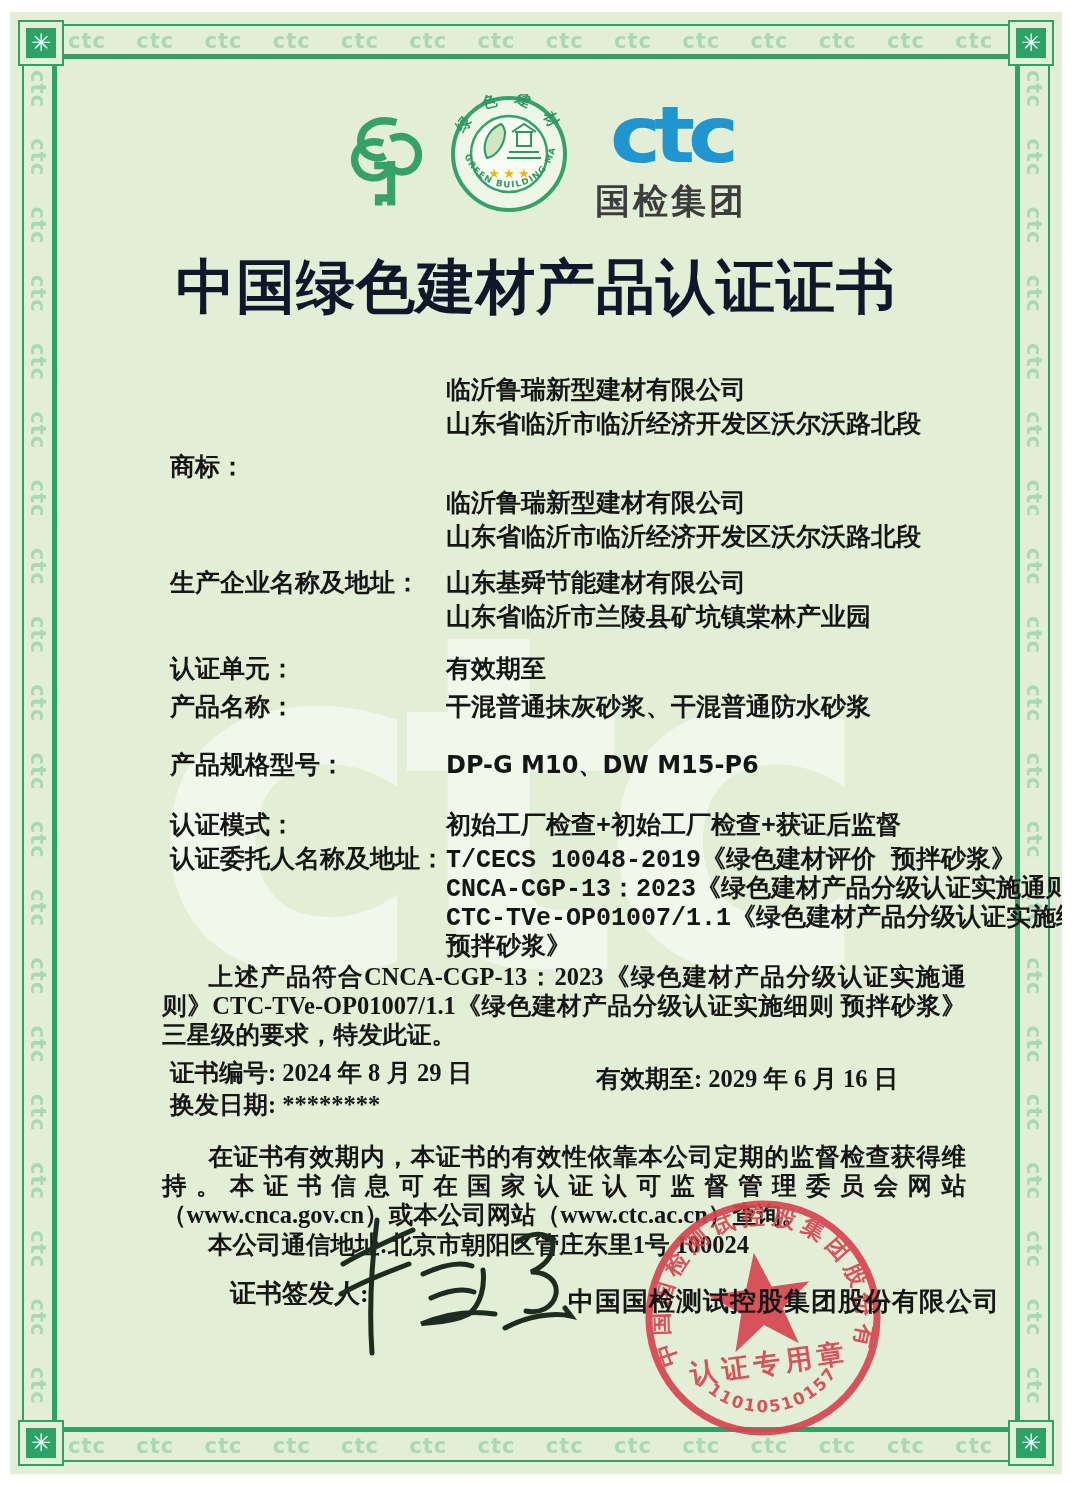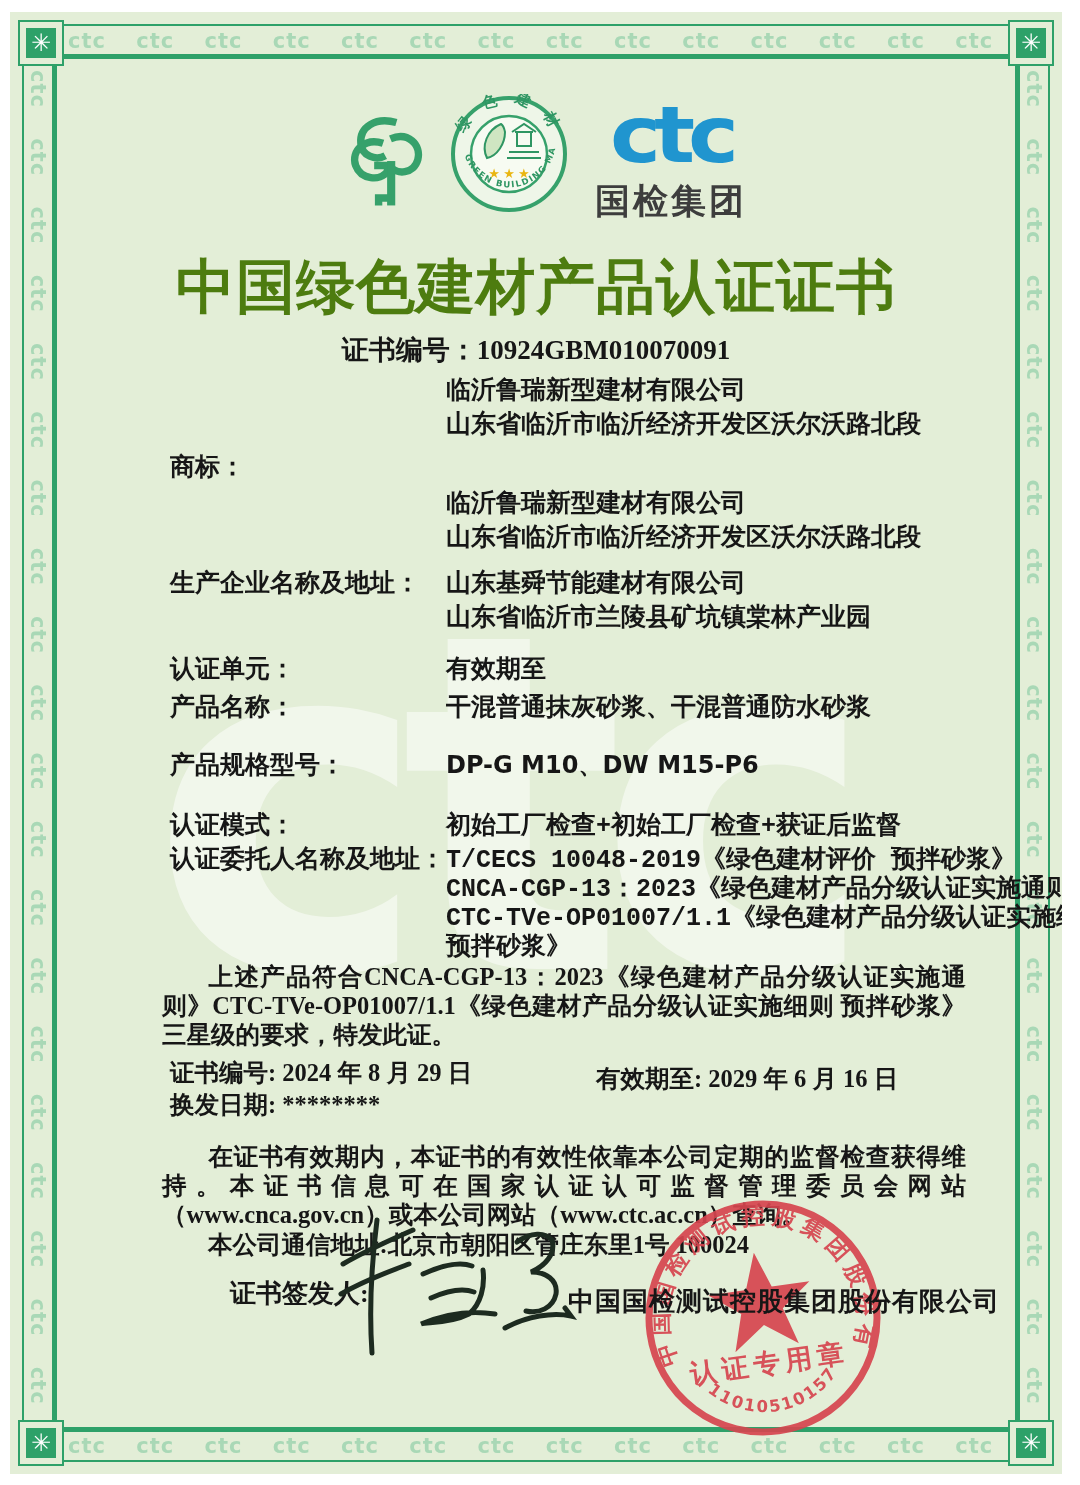--- a/index.html
+++ b/index.html
@@ -37,21 +37,21 @@
          justify-content:center;align-items:flex-start;gap:26px;margin-left:24px;}
   .gp-logo{width:74px;height:132px;margin-top:4px;}
   .emblem{width:120px;height:120px;}
   .ctc-block{display:flex;flex-direction:column;align-items:center;margin-top:2px;}
   .ctc-word{font-family:"DejaVu Sans",sans-serif;font-weight:bold;font-size:86px;
             line-height:76px;color:#2095cf;letter-spacing:-7px;transform:scaleY(0.92);}
   .ctc-sub{font-family:"DejaVu Sans",sans-serif;font-weight:bold;font-size:35px;
            color:#3d3d3d;letter-spacing:3px;margin-top:6px;}
 
   .title{position:absolute;left:0;right:0;top:236px;z-index:4;text-align:center;
-         font-size:59px;font-weight:bold;color:#4d7c0f;letter-spacing:1px;white-space:nowrap;}
+         font-size:59px;font-weight:bold;color:#0f172a;letter-spacing:1px;white-space:nowrap;}
   .certno{position:absolute;left:0;right:0;top:320px;z-index:4;text-align:center;
           font-size:27px;font-weight:bold;}
 
   
   .lab{position:absolute;left:160px;z-index:4;font-size:25px;font-weight:bold;white-space:nowrap;}
   .val{position:absolute;left:436px;z-index:4;font-size:25px;font-weight:bold;white-space:nowrap;font-family:Liberation Mono, monospace;}
   .latin{font-family:"DejaVu Sans",sans-serif;font-size:24px;}
   .para{position:absolute;z-index:4;font-size:24.5px;font-weight:bold;line-height:29px;text-align:justify;}
   .nowrap{white-space:nowrap;}
 
@@ -114,21 +114,20 @@
       <text x="60" y="84" text-anchor="middle" font-size="13" fill="#e9b612" data-interactable="false">★ ★ ★</text>
     </svg>
 
     <div class="ctc-block" data-interactable="false">
       <div class="ctc-word" data-interactable="false">ctc</div>
       <div class="ctc-sub" data-interactable="false">国检集团</div>
     </div>
   </div>
 
   <div class="title" data-interactable="false">中国绿色建材产品认证证书</div>
-  <div class="certno" data-interactable="false">证书编号：10924GBM010070091</div>
 
   <div class="val" style="top:361px" data-interactable="false">临沂鲁瑞新型建材有限公司</div>
   <div class="val" style="top:395px" data-interactable="false">山东省临沂市临沂经济开发区沃尔沃路北段</div>
 
   <div class="lab" style="top:438px" data-interactable="false">商标：</div>
 
   <div class="val" style="top:474px" data-interactable="false">临沂鲁瑞新型建材有限公司</div>
   <div class="val" style="top:508px" data-interactable="false">山东省临沂市临沂经济开发区沃尔沃路北段</div>
 
   <div class="lab" style="top:554px" data-interactable="false">生产企业名称及地址：</div>

